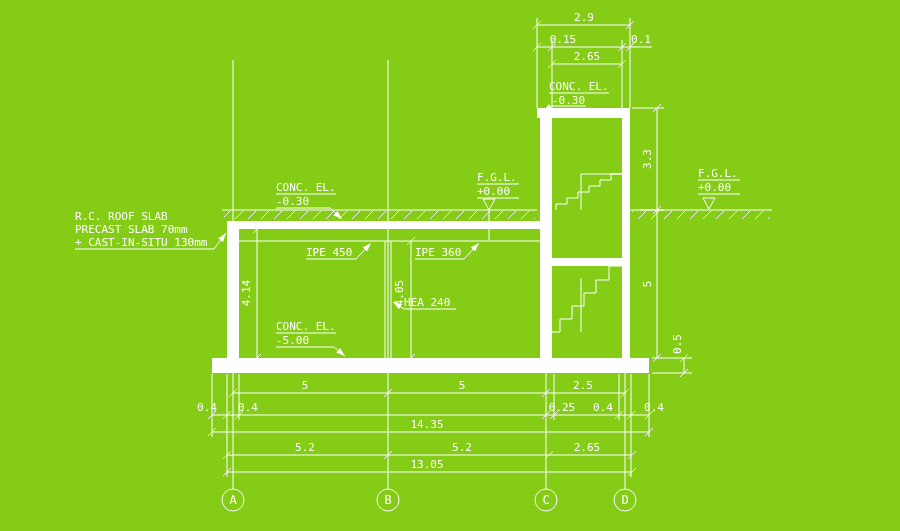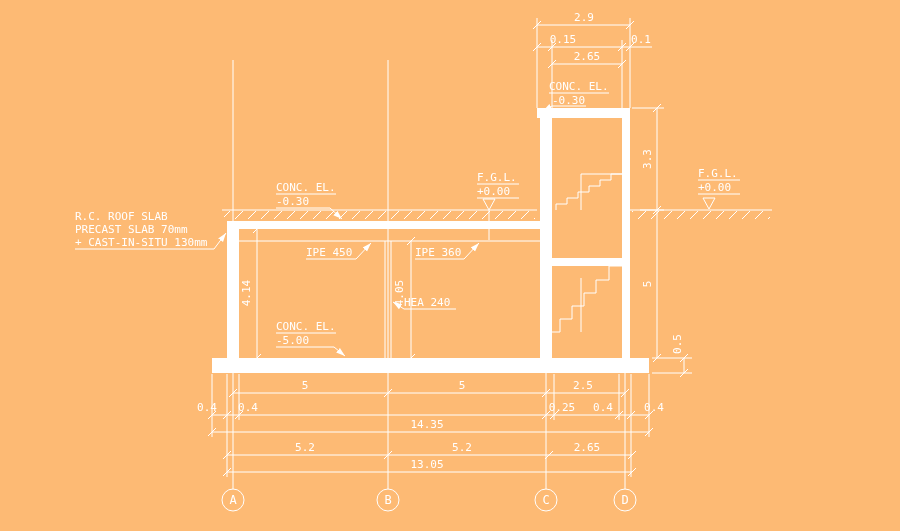--- a/index.html
+++ b/index.html
@@ -1,16 +1,16 @@
 <!DOCTYPE html>
 <html><head>
 <meta charset="utf-8">
 <style>
   html,body{margin:0;padding:0;background:#000;}
-  .stage{position:relative;width:900px;height:531px;background:#fdba74;overflow:hidden;}
+  .stage{position:relative;width:900px;height:531px;background:#84cc16;overflow:hidden;}
   svg{position:absolute;left:0;top:0;}
   .ln{stroke:#fff;stroke-width:1;fill:none;}
   .solid{fill:#fff;stroke:none;}
   text{fill:#fff;font-family:"DejaVu Sans Mono","Liberation Mono",monospace;font-size:11px;}
   text.gl{font-size:12px;}
 </style>
 </head>
 <body>
 
 <div class="stage">

